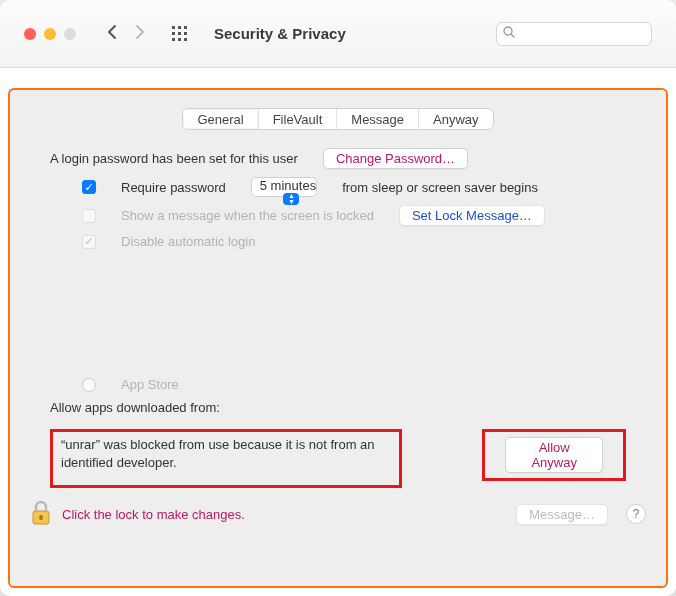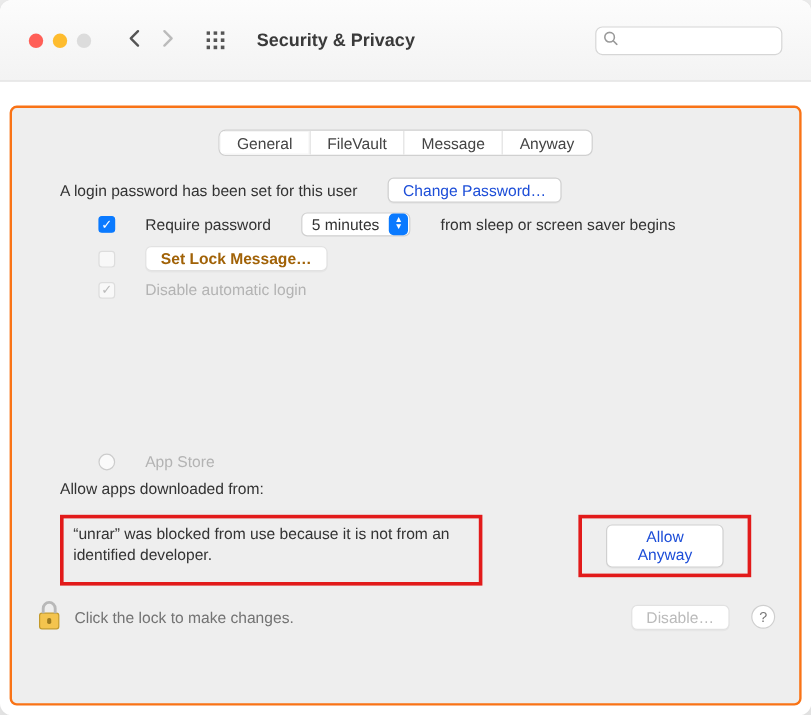--- a/index.html
+++ b/index.html
@@ -21,39 +21,39 @@
     .search-box .mag { color: #888; }
     .search-input { flex: 1; border: none; outline: none; font-size: 12px; background: transparent; }
     .panel { flex: 1; margin: 8px; margin-top: 20px; background: #eeeeee; border: 2px solid #f97316; border-radius: 6px; position: relative; padding-top: 18px; }
     .tabs { display: flex; justify-content: center; }
     .segctrl { display: flex; background: #fff; border: 1px solid #d0d0d0; border-radius: 6px; overflow: hidden; height: 22px; }
     .seg { padding: 0 14px; font-size: 13px; color: #444; display:flex; align-items:center; border-right: 1px solid #e1e1e1; }
     .seg:last-child { border-right: none; }
     .seg.sel { background: #fff; font-weight: 500; box-shadow: inset 0 0 0 1px rgba(0,0,0,0.04); }
     .content { padding: 18px 40px 0 40px; }
     .row { display: flex; align-items: center; gap: 25px; font-size: 13px; color: #333; margin-bottom: 8px; }
-    .btn { background: #fff; border: 1px solid #d0d0d0; border-radius: 5px; padding: 2px 12px; font-size: 13px; color: #1d4ed8; box-shadow: 0 1px 0 rgba(0,0,0,0.03); }
+    .btn { background: #fff; border: 1px solid #d0d0d0; border-radius: 5px; padding: 2px 12px; font-size: 13px; color: #be185d; box-shadow: 0 1px 0 rgba(0,0,0,0.03); }
     .checkbox { width: 14px; height: 14px; border: 1px solid #bbb; border-radius: 3px; background: #fff; display:inline-flex; align-items:center; justify-content:center; }
     .checkbox.checked { background: #0a7aff; border-color: #0a7aff; color:#fff; font-size:11px; }
-    .select { background: #fff; border: 1px solid #d0d0d0; border-radius: 5px; height: 20px; display:flex; align-items:center; padding-left:8px; font-size:13px; position:relative; }
+    .select { background: #fff; border: 1px solid #d0d0d0; border-radius: 5px; height: 20px; display:flex; align-items:center; padding-left:8px; font-size:13px; position:relative;flex-direction:column; }
     .select .arrows { background:#0a7aff; color:#fff; border-radius:4px; height:18px; width:16px; display:flex; flex-direction:column; align-items:center; justify-content:center; font-size:7px; line-height:6px; margin-left:8px; margin-right:1px; }
     .disabled { color: #b3b3b3; }
     .disabled .checkbox { border-color:#ddd; background:#f8f8f8; }
-    .disabled .btn { color:#a16207; border-color:#e2e2e2;font-weight:bold; }
+    .disabled .btn { color:#1d4ed8; border-color:#e2e2e2; }
     .check-tick { color:#bbb; font-size:11px; }
     .section-gap { height: 120px; }
     .radio { width:14px; height:14px; border-radius:50%; border:1px solid #ccc; background:#fafafa; display:inline-flex; align-items:center; justify-content:center; }
     .radio .dot { width:6px; height:6px; border-radius:50%; background:#bdbdbd; }
     .red-box { border: 3px solid #e21a1a; }
     .blocked-row { margin-top: 14px; display:flex; align-items:flex-start; gap: 80px; }
     .blocked-msg { width: 379px; padding: 4px 8px 14px 8px; font-size:13px; color:#333; line-height:1.35; }
     .allow-box { padding: 5px 20px; }
     .footer { height: 58px; border-top: 0; display:flex; align-items:center; padding: 0 20px 6px 20px; gap: 10px; margin-top: auto; }
     .lock { color:#c79a2a; }
-    .foot-text { color:#737373; font-size:13px; }
+    .foot-text { color:#be185d; font-size:13px; }
     .adv-btn { margin-left:auto; color:#bbb; border-color:#e2e2e2; }
     .help { width:20px; height:20px; border-radius:50%; border:1px solid #cfcfcf; background:#fff; color:#777; font-size:12px; display:flex; align-items:center; justify-content:center; margin-left:8px; }
     .indent1 { padding-left: 32px; }
   </style>
 </head>
 <body>
 
 <div class="window">
   <div class="titlebar">
     <div class="traffic">
@@ -125,20 +125,21 @@
           <span class="arrows">
             <span>▲</span>
               <span>▼</span>
           </span>
         </span>
         <span>from sleep or screen saver begins</span>
       </div>
 
       <div class="row indent1 disabled">
         <span class="checkbox"></span>
+        <span>Show a message when the screen is locked</span>
         <button class="btn">Set Lock Message…</button>
       </div>
 
       <div class="row indent1 disabled">
         <span class="checkbox">
             <span class="check-tick">✓</span>
           </span>
         <span>Disable automatic login</span>
       </div>
 
@@ -160,17 +161,17 @@
 
     <div class="footer">
       <span class="lock">
         <svg width="22" height="26" viewBox="0 0 22 26">
           <rect x="3" y="11" width="16" height="13" rx="2" fill="#f4c44e" stroke="#c49a2a"></rect>
           <path d="M6 11 V7 a5 5 0 0 1 10 0 V11" fill="none" stroke="#b8b8b8" stroke-width="2.4"></path>
           <rect x="9.3" y="15" width="3.4" height="5" rx="1.5" fill="#9c7a1f"></rect>
         </svg>
       </span>
       <span class="foot-text">Click the lock to make changes.</span>
-      <button class="btn adv-btn">Disable…</button>
+      <button class="btn adv-btn">Message…</button>
       <span class="help">?</span>
     </div>
   </div>
 </div>
 
 </body></html>

